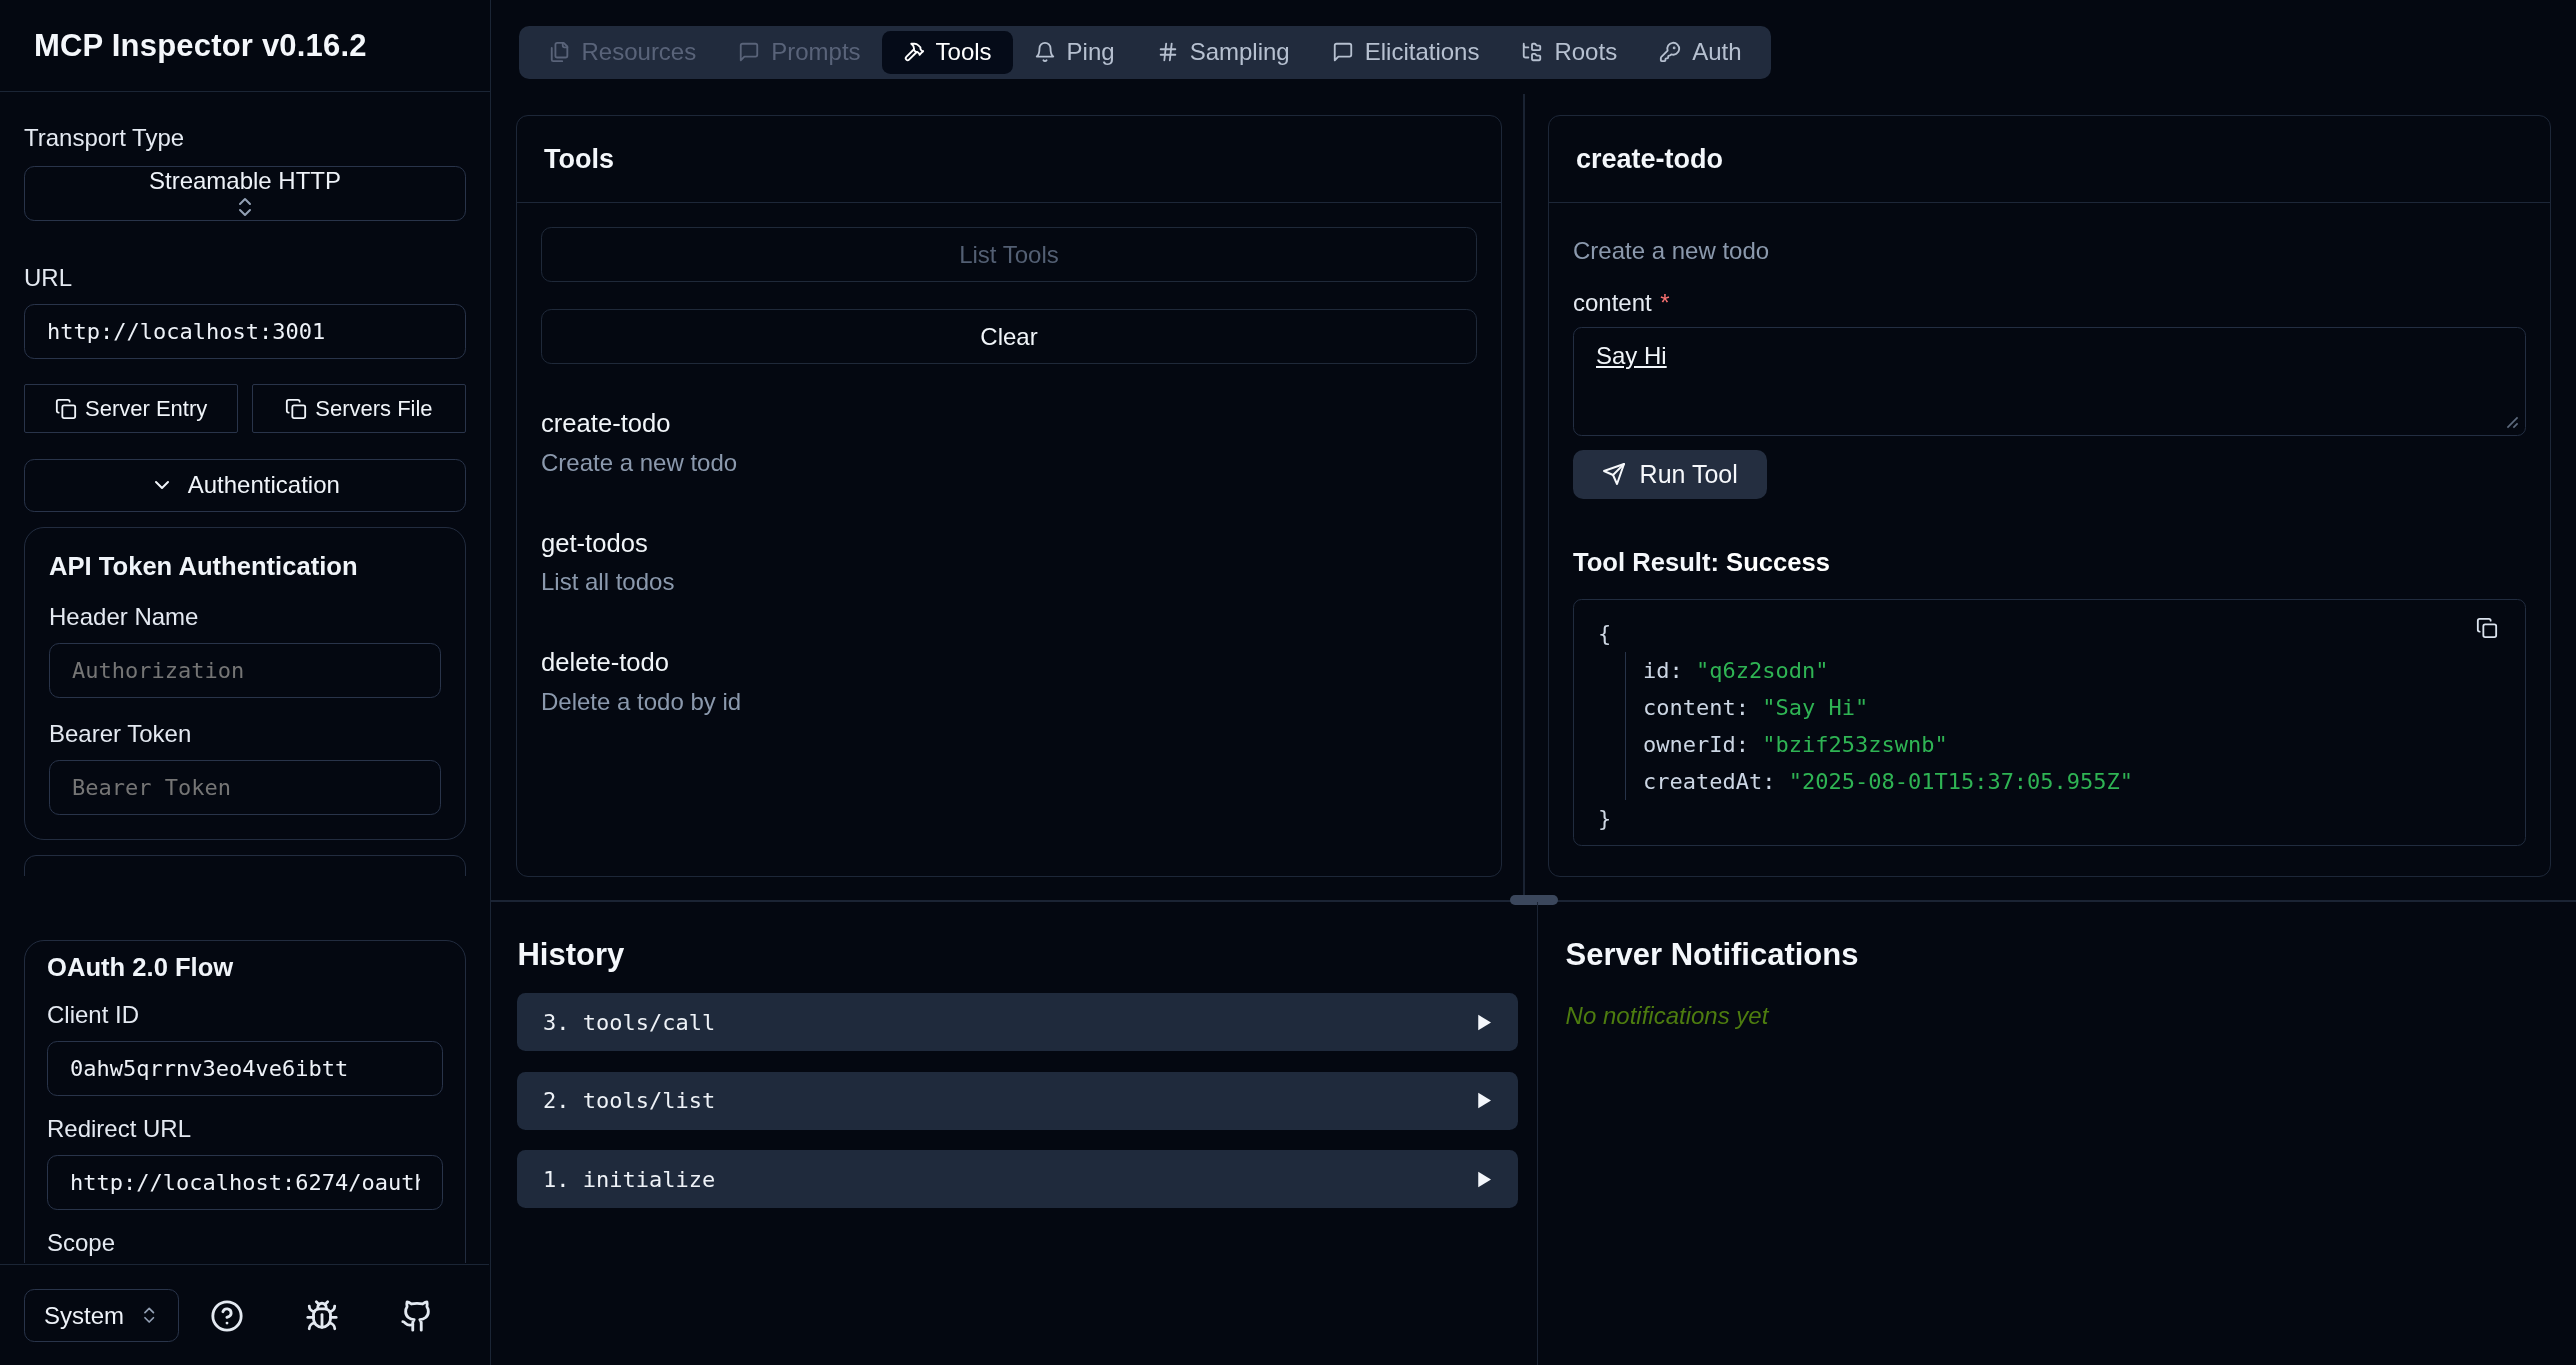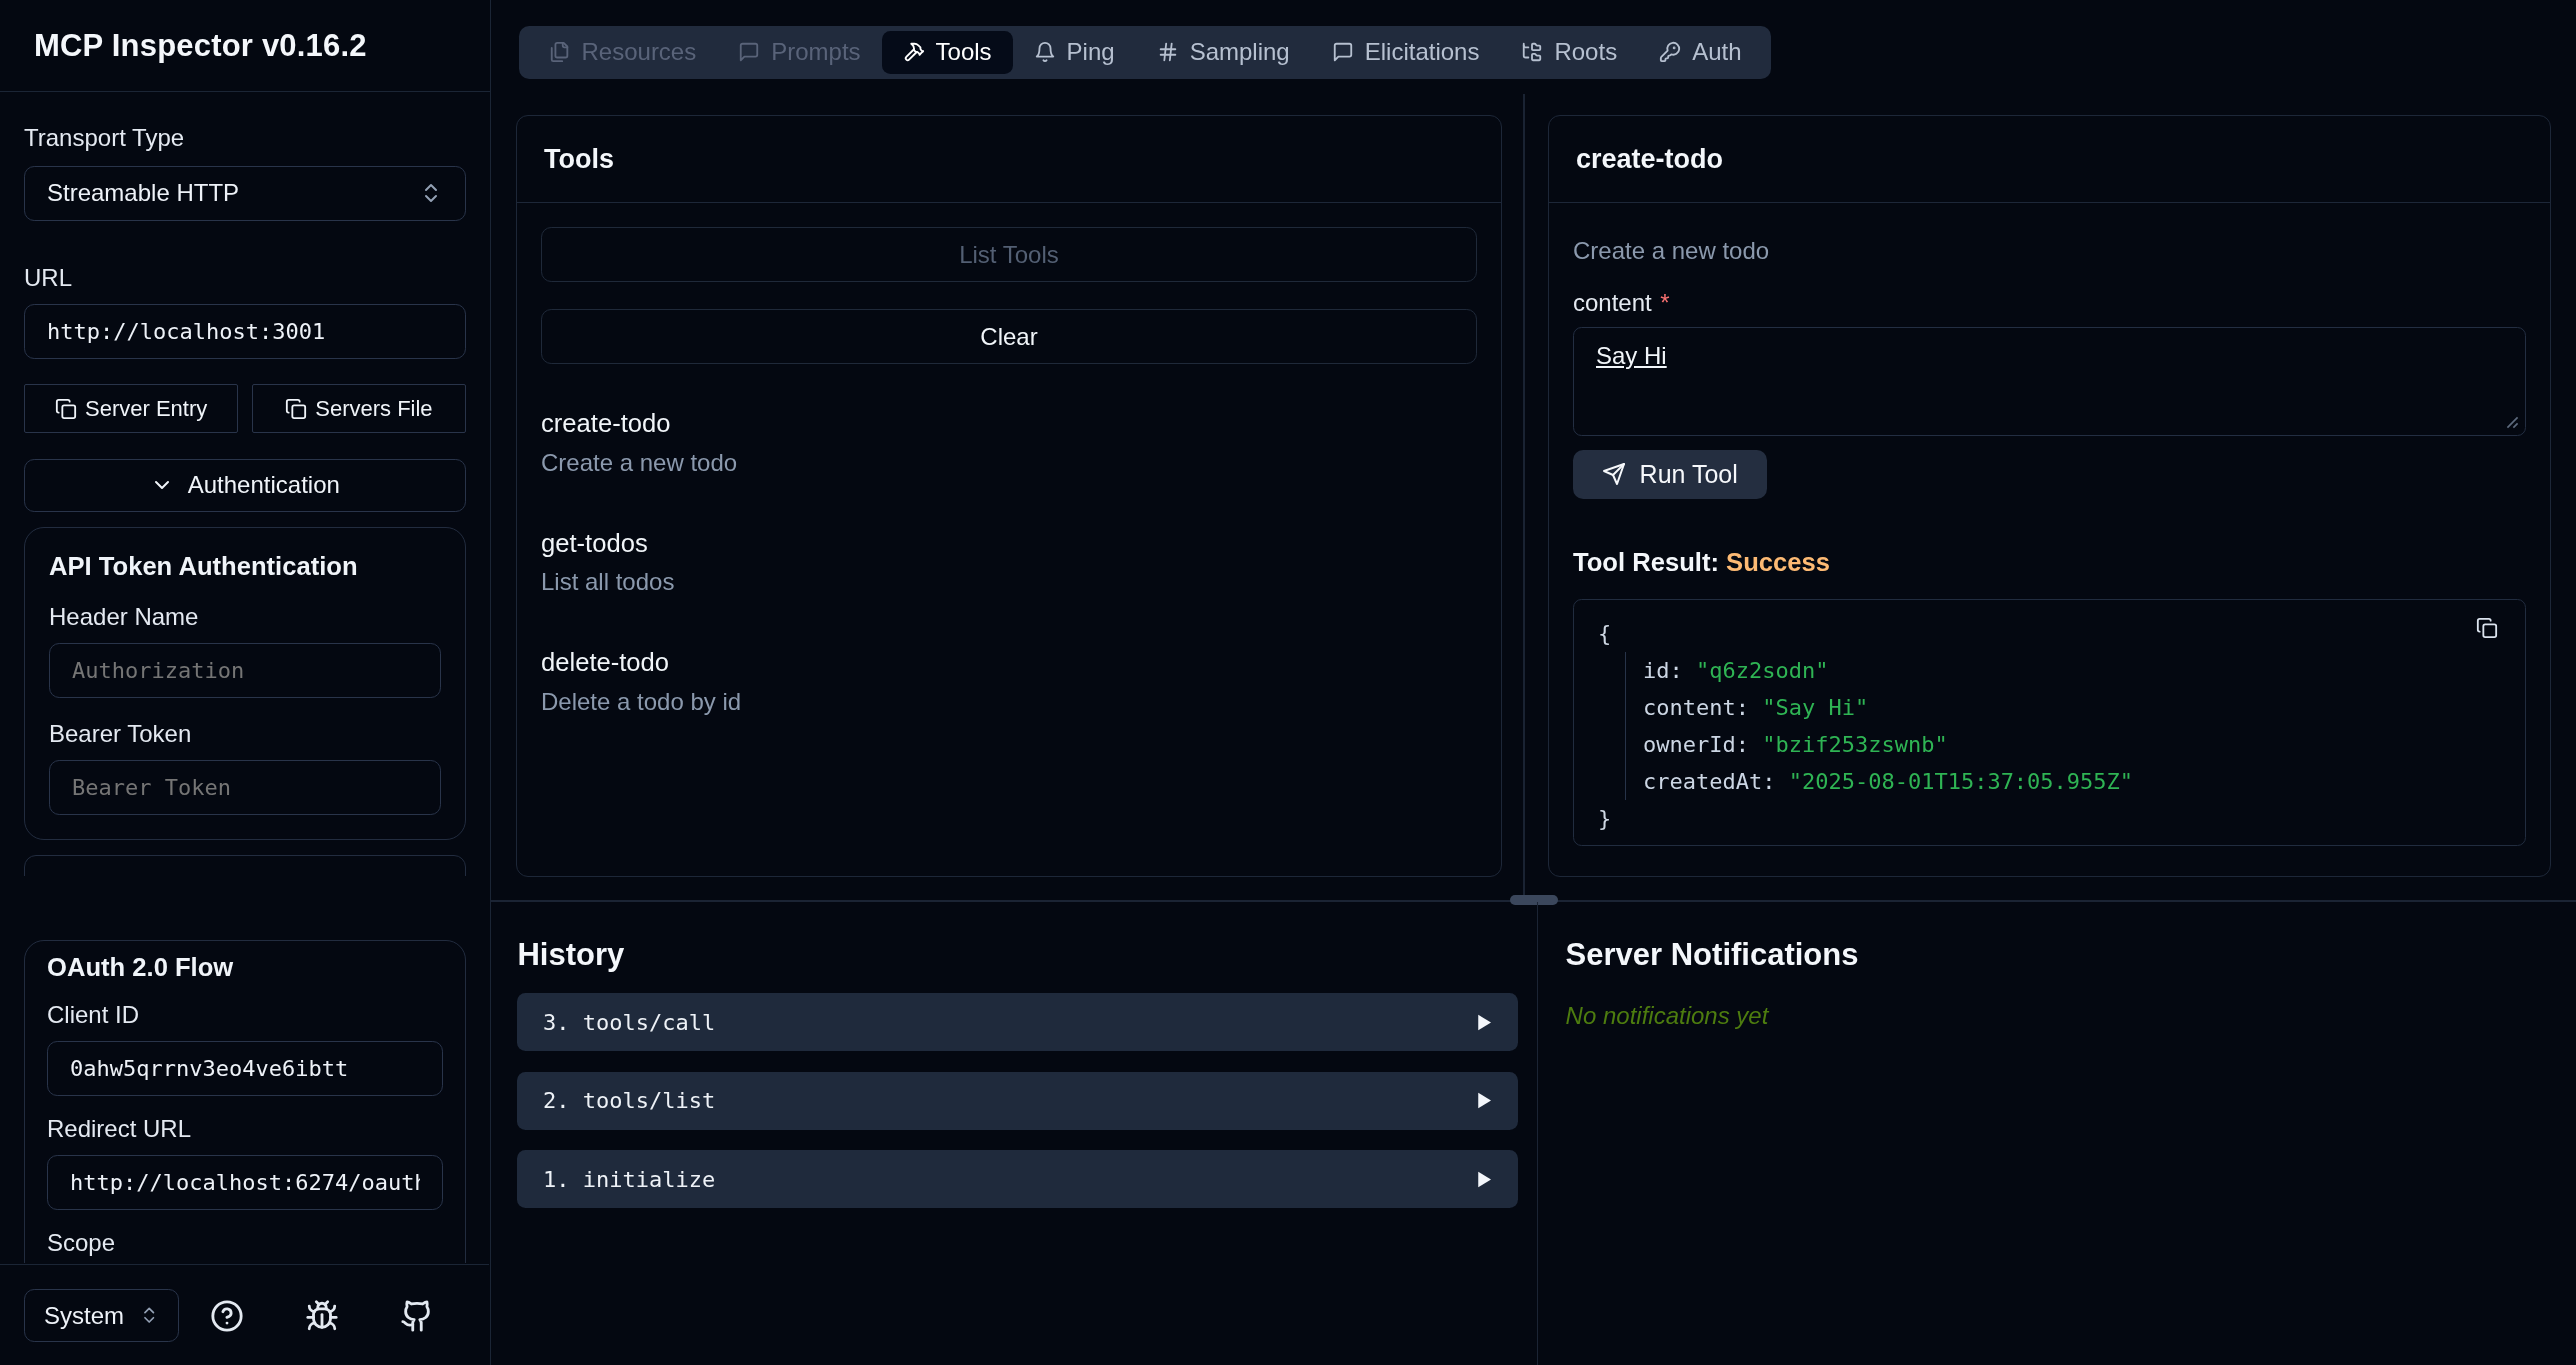--- a/index.html
+++ b/index.html
@@ -22,21 +22,21 @@
     display:flex; align-items:center; padding:0 34px;
   }
   .sb-header h1 { font-size:31px; font-weight:700; letter-spacing:0.2px; }
   .sb-body { padding:32px 24px 0 24px; height:1171px; overflow:hidden; }
   .field-label { display:block; font-size:24px; font-weight:500; color:#e4e9f1; }
   .select-box, .text-input {
     display:flex; align-items:center; width:100%; height:55px;
     border:1.7px solid #29344a; border-radius:10.2px; padding:0 22px;
     background:transparent; color:#eef2f8; font-size:24px;
   }
-  .select-box { justify-content:space-between; cursor:pointer; }
+  .select-box { cursor:pointer;flex-direction:column; }
   .select-box .chev { color:#93a0b4; }
   .text-input { margin-top:12px; }
   .text-input.mono, .select-box.mono { font-size:22px; }
   .placeholder { color:#76839a; }
   .mt-lbl { margin-top:43px; }
   .btn-row { display:flex; gap:13.6px; margin-top:25.6px; }
   .sb-btn {
     flex:1; height:49px; border:1.7px solid #29344a; border-radius:2px;
     background:transparent; color:#f0f4f9; font-size:22px; font-weight:400;
     display:flex; align-items:center; justify-content:center; gap:8px; cursor:pointer;
@@ -126,21 +126,21 @@
     font-family:"Liberation Sans", sans-serif; resize:none; outline:none; display:block;text-decoration:underline;
   }
   .resize-grip { position:absolute; right:6.8px; bottom:6.8px; pointer-events:none; color:#5d6a7e; }
   .run-btn {
     margin-top:13.6px; height:49px; padding:0 29px; border:none; border-radius:10.2px;
     background:#242e40; color:#f6f8fb; font-size:25px; font-weight:500;
     display:inline-flex; align-items:center; gap:13.6px; cursor:pointer;
     font-family:"Liberation Sans", sans-serif;
   }
   .result-line { margin-top:49px; font-size:25.6px; font-weight:700; }
-  .result-line .status { color:#fdba74; }
+  .result-line .status { color:#ffffff; }
   .json-box {
     position:relative; margin-top:22px; height:247px;
     border:1.7px solid #212c3f; border-radius:8.5px; padding:15.3px 24px;
     font-family:"DejaVu Sans Mono", monospace; font-size:22px; line-height:37px;
     color:#cfd8e4; overflow:hidden;
   }
   .json-inner { border-left:1.7px solid #273349; margin-left:27px; padding-left:17px; }
   .json-key { color:#ccd6e4; }
   .json-val { color:#2fb454; }
   .copy-btn { position:absolute; top:17px; right:27px; background:none; border:none; color:#dbe3ee; cursor:pointer; display:flex; }

